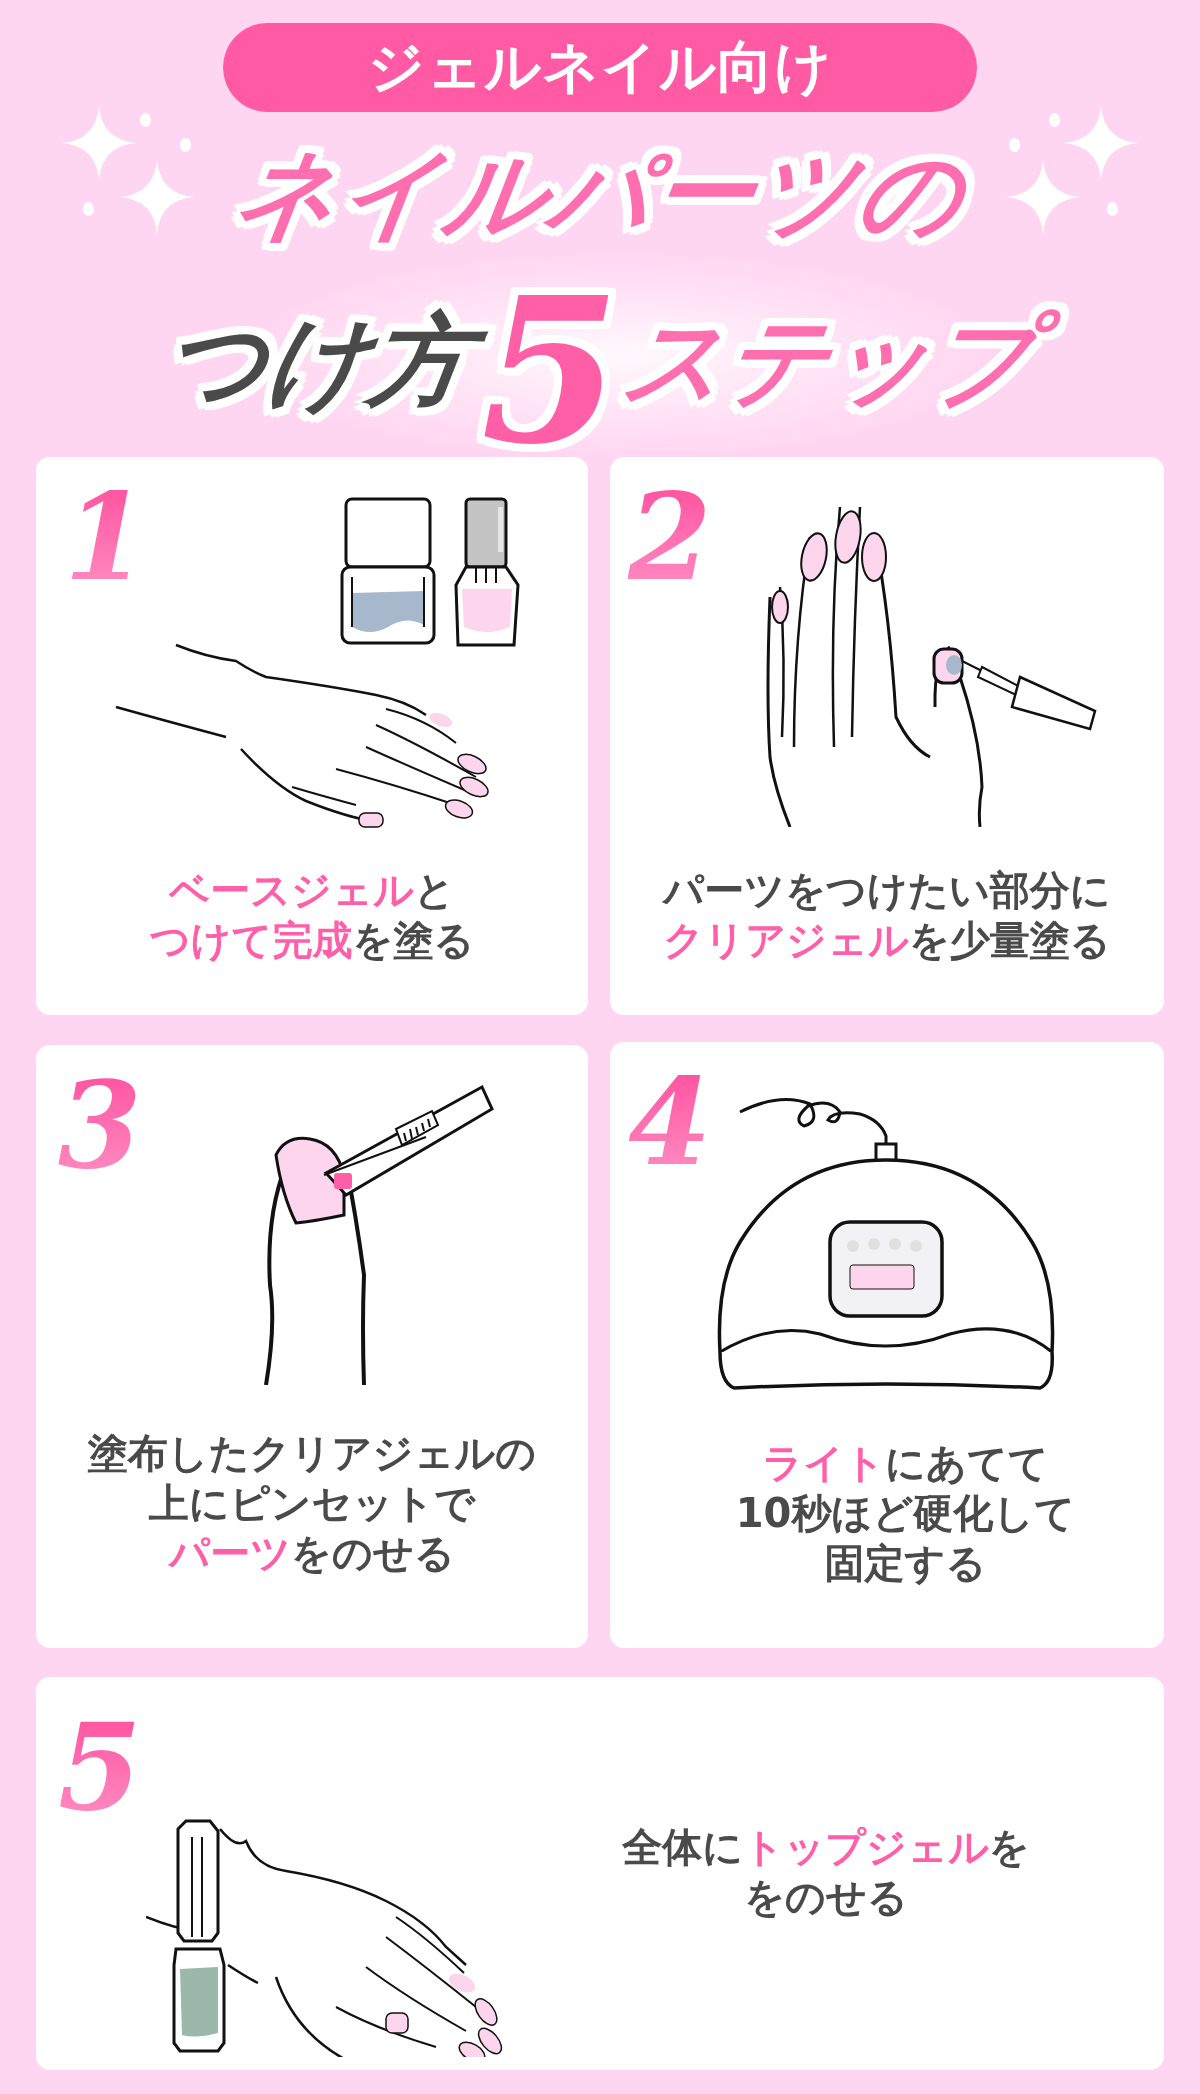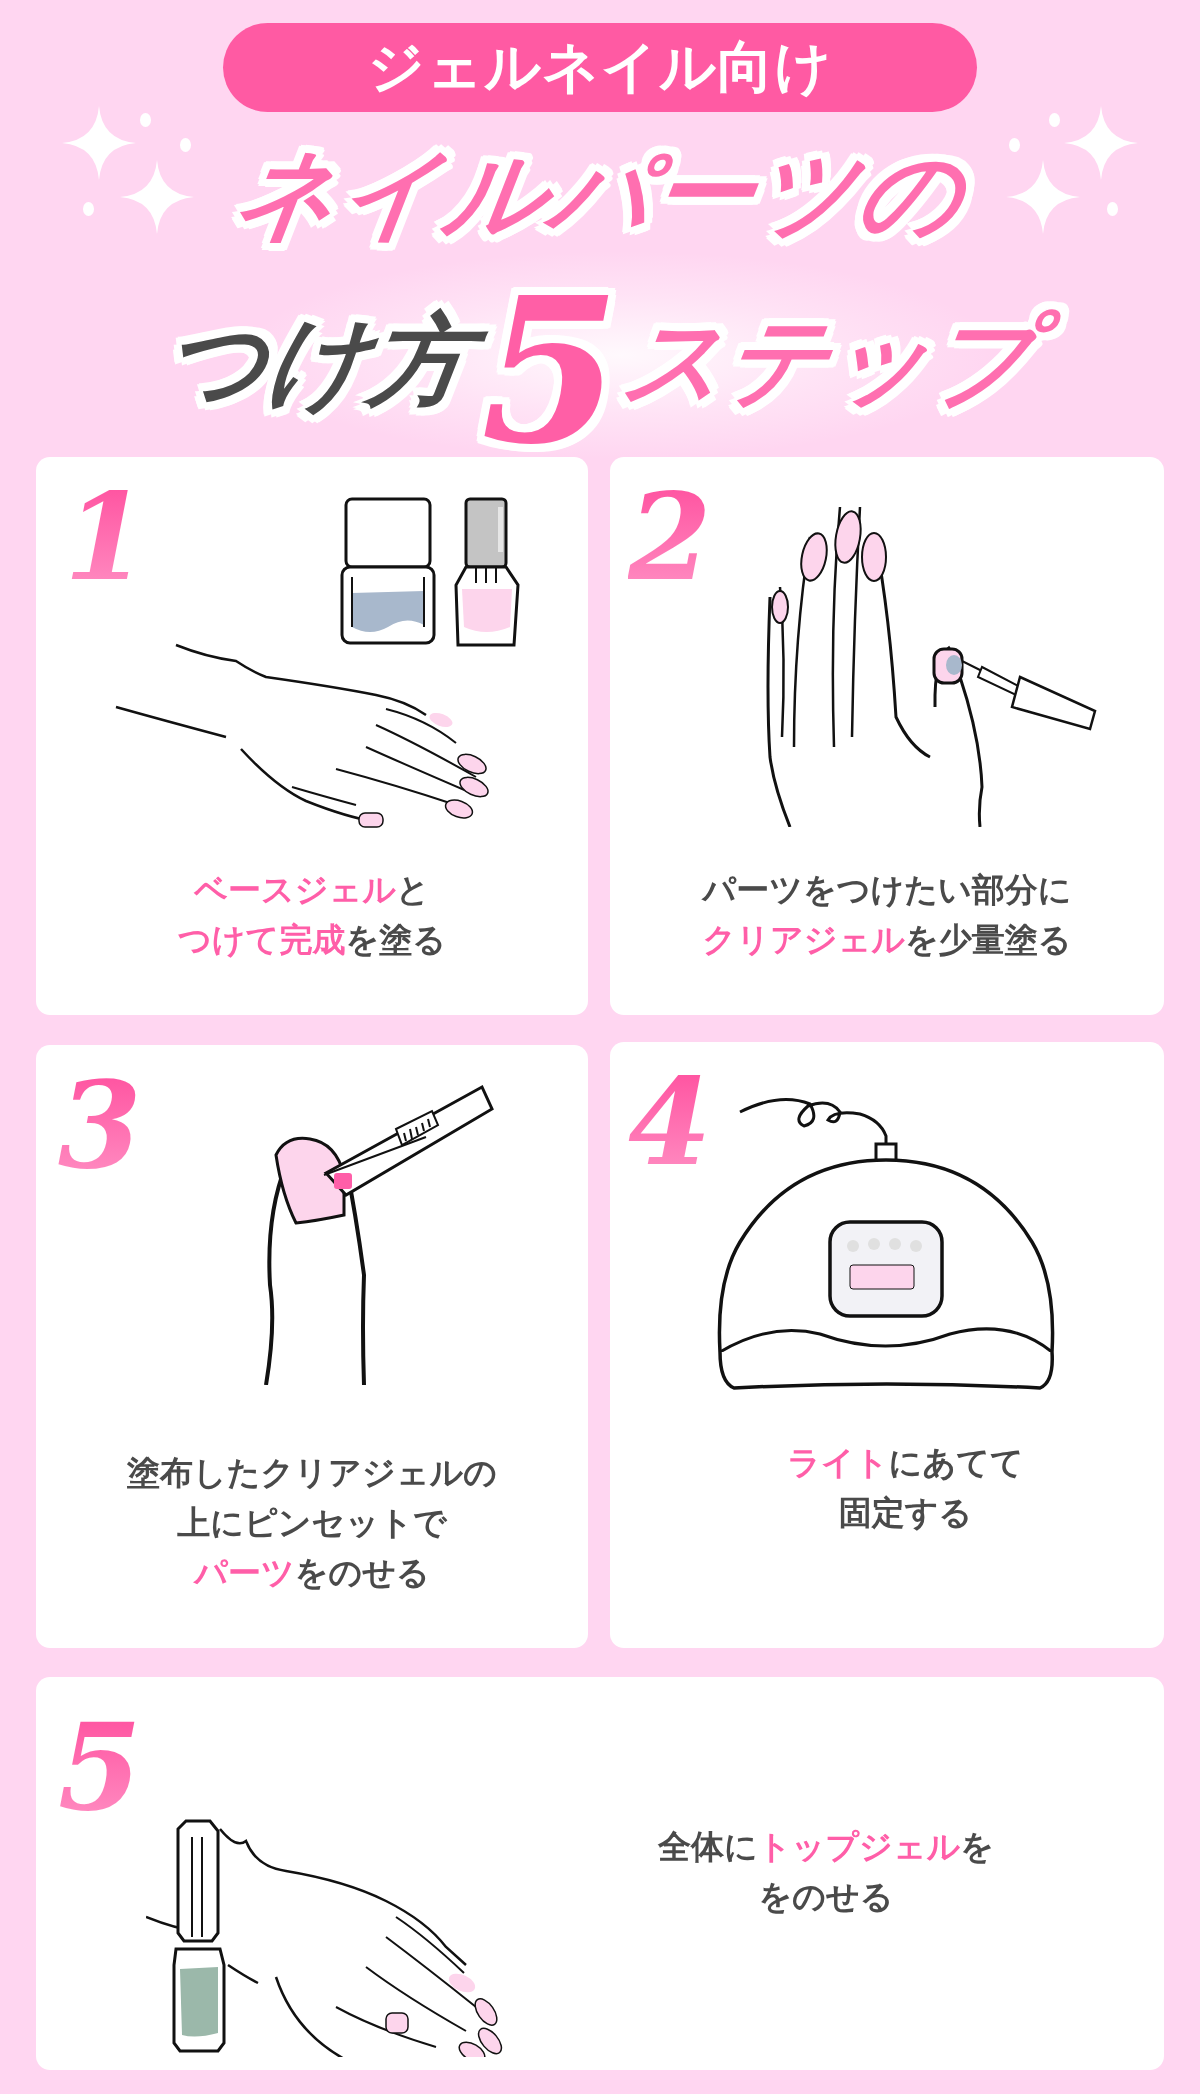--- a/index.html
+++ b/index.html
@@ -60,21 +60,21 @@
   }
   .num {
     position: absolute;
     font-family: "DejaVu Serif", "Liberation Serif", serif;
     font-style: italic; font-weight: bold; font-size: 120px; line-height: 1;
     background: linear-gradient(180deg, #ff4f9e 0%, #ff8fc3 100%);
     -webkit-background-clip: text; background-clip: text; color: transparent;
   }
   .caption {
     position: absolute; left: 0; width: 100%; text-align: center;
-    font-weight: bold; font-size: 33px; line-height: 50px; color: #4a4a4a;
+    font-weight: bold; font-size: 40px; line-height: 50px; color: #4a4a4a;
   }
   .hl { color: #ff5ea8; }
   .illus { position: absolute; }
 </style>
 </head>
 <body>
 
 <div class="page">
 
   <div class="pill">
@@ -175,21 +175,21 @@
     <svg class="illus" style="left:210px;top:20px" width="260" height="320" viewBox="0 0 260 320">
       <path d="M40 100 Q20 150 24 220 Q30 260 20 320" stroke="#111" stroke-width="4" fill="none"></path>
       <path d="M100 100 Q110 150 118 210 Q116 260 118 320" stroke="#111" stroke-width="4" fill="none"></path>
       <path d="M30 90 Q40 70 64 74 Q90 78 98 110 L98 150 Q70 156 50 158 Q36 130 30 90Z" fill="#fdd5ec" stroke="#111" stroke-width="3"></path>
       <path d="M80 108 L236 22 L246 44 L100 130 Z" fill="#fff" stroke="#111" stroke-width="3"></path>
       <path d="M78 110 L180 72" stroke="#111" stroke-width="2"></path>
       <rect x="88" y="108" width="18" height="16" rx="3" fill="#ff5ea8"></rect>
       <path d="M150 64 L186 46 L192 60 L156 80 Z" fill="#fff" stroke="#111" stroke-width="2"></path>
       <path d="M158 68 L160 76 M164 64 L166 74 M170 62 L172 70 M176 58 L178 66 M182 54 L184 62" stroke="#111" stroke-width="2"></path>
     </svg>
-    <div class="caption" style="top:403px;">
+    <div class="caption" style="top:383px;">
       <div><span>塗布したクリアジェルの</span></div>
       <div><span>上にピンセットで</span></div>
       <div><span class="hl">パーツ</span><span>をのせる</span></div>
     </div>
   </div>
 
   <div class="card" style="left:610px;top:1042px;width:554px;height:606px;">
     <div class="num" style="left:18px;top:20px;">4</div>
     <svg class="illus" style="left:100px;top:40px" width="360" height="330" viewBox="0 0 360 330">
       <path d="M30 30 Q70 10 100 22 Q110 40 94 44 Q82 38 98 24 Q120 16 130 30 Q128 44 118 38 Q124 28 150 32 Q170 38 176 54 L176 70" stroke="#111" stroke-width="3" fill="none"></path>
@@ -199,20 +199,21 @@
       <path d="M10 270 Q10 300 24 306 Q176 298 330 306 Q344 300 342 270" stroke="#111" stroke-width="3.5" fill="#fff"></path>
       <rect x="120" y="140" width="112" height="94" rx="20" fill="#f2f2f6" stroke="#111" stroke-width="3.5"></rect>
       <circle cx="143" cy="164" r="6" fill="#e0e0e0"></circle>
       <circle cx="164" cy="162" r="6" fill="#e0e0e0"></circle>
       <circle cx="185" cy="162" r="6" fill="#e0e0e0"></circle>
       <circle cx="206" cy="164" r="6" fill="#e0e0e0"></circle>
       <rect x="140" y="183" width="64" height="24" rx="3" fill="#fdd5ec" stroke="#111" stroke-width="1"></rect>
     </svg>
     <div class="caption" style="top:396px;padding-left:37px;">
       <div><span class="hl">ライト</span><span>にあてて</span></div>
+      <div><span>10秒ほど硬化して</span></div>
       <div><span>固定する</span></div>
     </div>
   </div>
 
   <div class="card" style="left:36px;top:1677px;width:1128px;height:393px;">
     <div class="num" style="left:22px;top:30px;">5</div>
     <svg class="illus" style="left:110px;top:120px" width="500" height="260" viewBox="0 0 500 260">
 
       <path d="M74 32 Q90 52 100 44 Q110 70 140 74 Q200 84 240 104 Q280 124 300 150 L320 168" stroke="#111" stroke-width="2.5" fill="none"></path>
       <path d="M0 120 Q30 132 50 134" stroke="#111" stroke-width="2.5" fill="none"></path>

